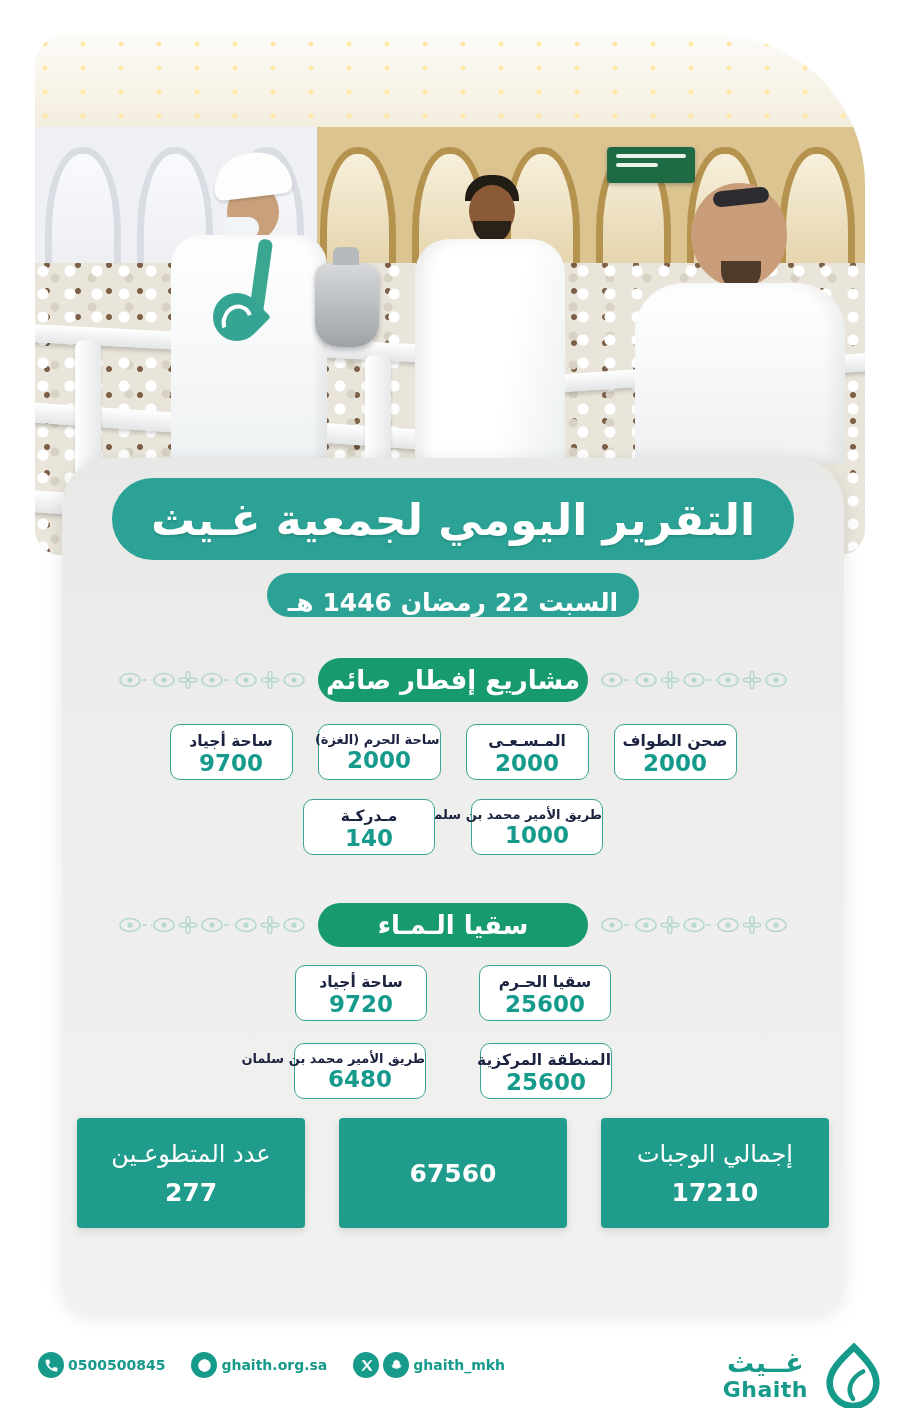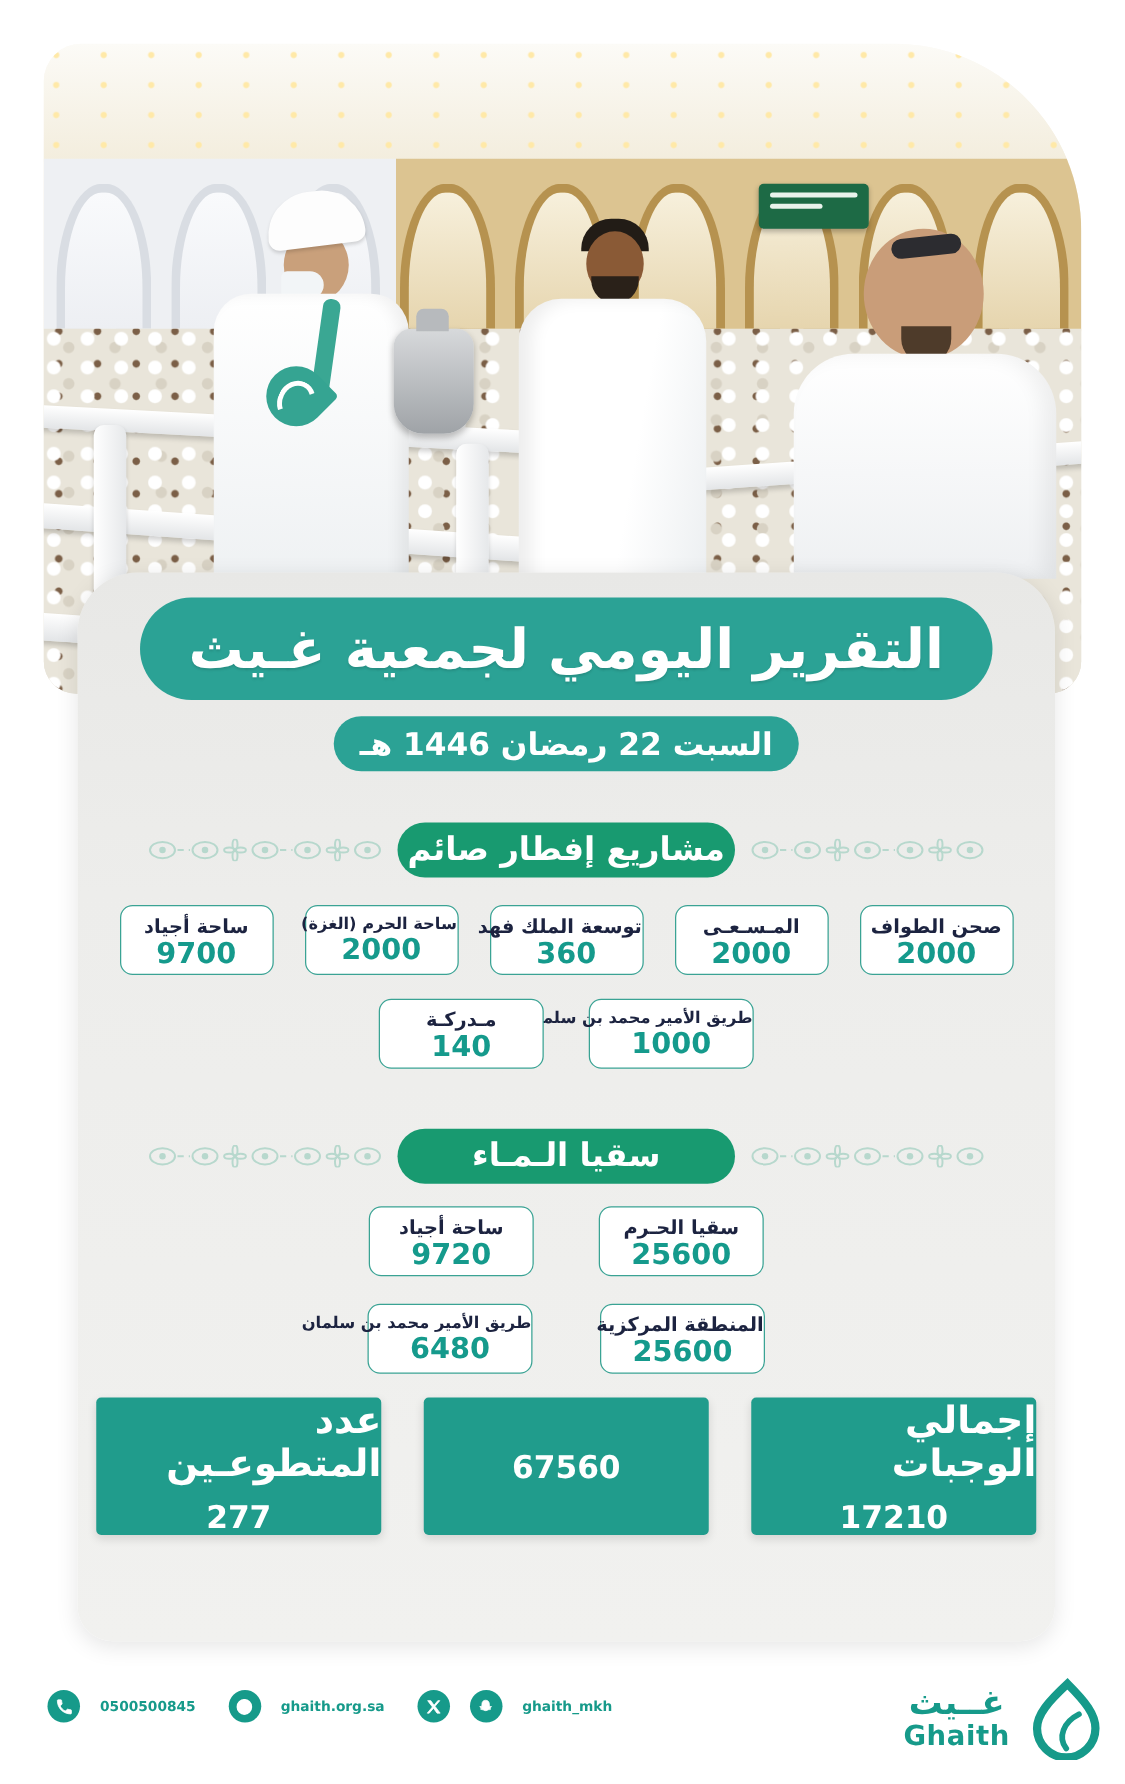--- a/index.html
+++ b/index.html
@@ -73,21 +73,21 @@
   
   .card { position:absolute; left:62px; top:458px; width:782px; height:855px;
           background:linear-gradient(180deg,#e8e8e6 0%,#ededeb 30%,#f1f1ef 100%);
           border-radius:48px 48px 28px 28px; box-shadow:0 4px 18px rgba(0,0,0,.10); }
 
   .title-banner { width:682px; height:82px; margin:20px auto 0; background:#2ba295; border-radius:46px;
           display:flex; align-items:center; justify-content:center;
           color:#fff; font-size:44px; font-weight:bold; direction:rtl;
           text-shadow:0 2px 2px rgba(0,0,0,.12); }
   .date-pill { width:372px; height:44px; margin:13px auto 0; background:#2ba295; border-radius:24px;
-          display:flex; align-items:center; justify-content:center;
+          display:flex; align-items:flex-end; justify-content:center;
           color:#fff; font-size:25px; font-weight:bold; direction:rtl; }
 
   .sec-head { display:flex; align-items:center; justify-content:center; gap:12px; margin-top:41px; }
   .sec-head.water { margin-top:48px; }
   .sec-head.numbers { margin-top:32px; }
   .sec-pill { width:270px; height:44px; background:#189a70; border-radius:24px;
           display:flex; align-items:center; justify-content:center;
           color:#fff; font-size:26px; font-weight:bold; direction:rtl; flex:none; }
   .orn { color:#b7d8cd; flex:none; }
   .orn.dark { color:#1a9b6e; }
@@ -101,27 +101,27 @@
           width:123px; height:56px; padding-top:7px; text-align:center; }
   .row.r2 .stat, .row.w1 .stat, .row.w2 .stat { width:132px; }
   .stat-label { color:#1c2340; font-size:15.5px; font-weight:bold; direction:rtl; line-height:1.25; white-space:nowrap; }
   .stat.small-label .stat-label { font-size:13px; }
   .stat-value { color:#159a8c; font-size:23px; font-weight:bold; line-height:1.1; }
 
   .sum-row { display:flex; direction:rtl; justify-content:center; gap:34px; margin-top:19px; }
   .sum-card { width:228px; height:110px; background:#209c8c; border-radius:4px; color:#fff;
           display:flex; flex-direction:column; align-items:center; justify-content:center; gap:10px;
           box-shadow:0 3px 8px rgba(0,0,0,.12); }
-  .sum-label { font-size:30px; font-weight:bold; direction:rtl; }
+  .sum-label { font-size:24px; font-weight:normal; direction:rtl; }
   .sum-value { font-size:25px; font-weight:bold; }
 
   
   .footer { position:absolute; left:0; right:0; top:1338px; height:89px; }
   .contacts { position:absolute; left:38px; top:14px; display:flex; align-items:center; gap:26px; }
-  .c-item { display:flex; align-items:center; gap:16px; color:#169a8a; font-size:11px; font-weight:bold; }
+  .c-item { display:flex; align-items:center; gap:4px; color:#169a8a; font-size:14px; font-weight:bold; }
   .c-icon { width:26px; height:26px; border-radius:50%; background:#169a8a; display:flex; align-items:center; justify-content:center; flex:none; }
   .c-icon svg { width:15px; height:15px; fill:#fff; stroke:#fff; }
   .logo { position:absolute; right:16px; top:4px; display:flex; align-items:center; gap:14px; }
   .logo-text { text-align:center; color:#169a8a; font-weight:bold; }
   .logo-ar { font-size:27px; line-height:1.1; direction:rtl; }
   .logo-en { font-size:22px; letter-spacing:.5px; }
   .logo-drop { width:62px; height:66px; }
 </style>
 </head>
 <body>
@@ -230,24 +230,20 @@
 
     <div class="row r1">
       <div class="stat">
         <div class="stat-label">صحن الطواف</div>
         <div class="stat-value">2000</div>
       </div>
       <div class="stat">
         <div class="stat-label">المـسـعـى</div>
         <div class="stat-value">2000</div>
       </div>
-      <div class="stat">
-        <div class="stat-label">توسعة الملك فهد</div>
-        <div class="stat-value">360</div>
-      </div>
       <div class="stat small-label">
         <div class="stat-label">ساحة الحرم (الغزة)</div>
         <div class="stat-value">2000</div>
       </div>
       <div class="stat">
         <div class="stat-label">ساحة أجياد</div>
         <div class="stat-value">9700</div>
       </div>
     </div>
 

